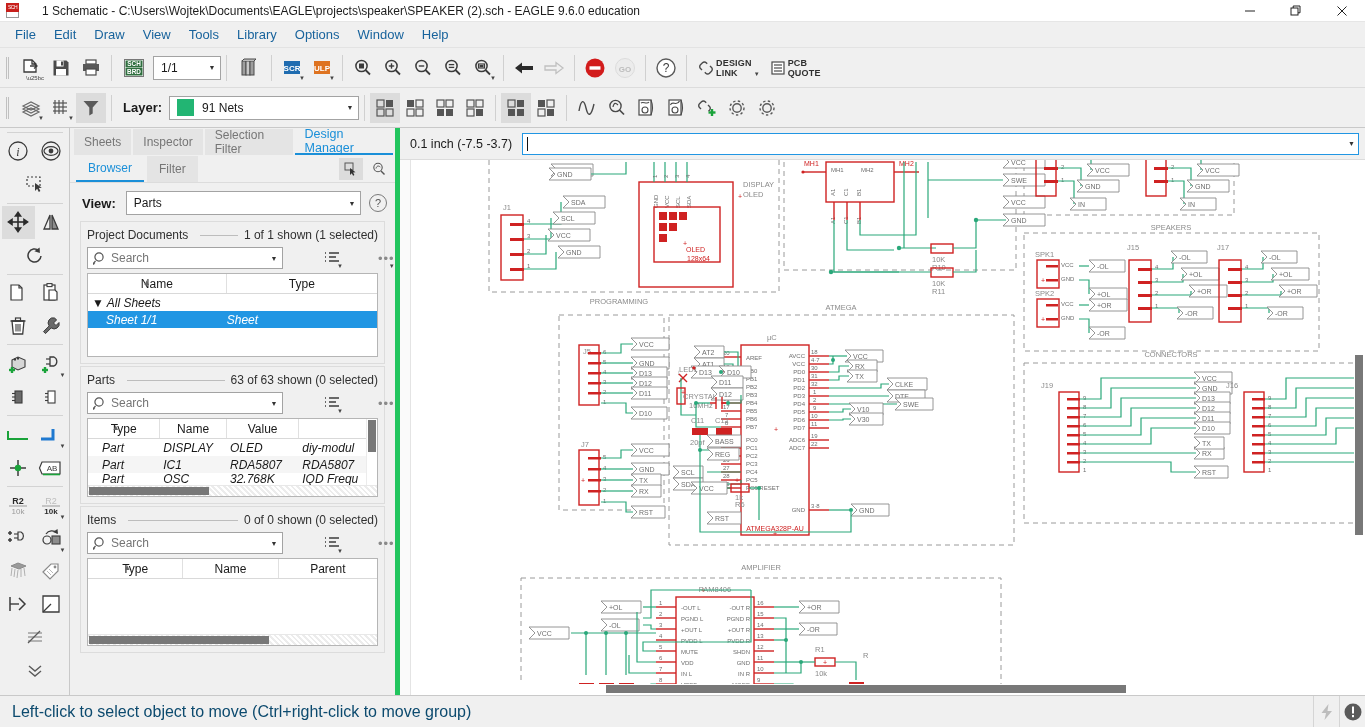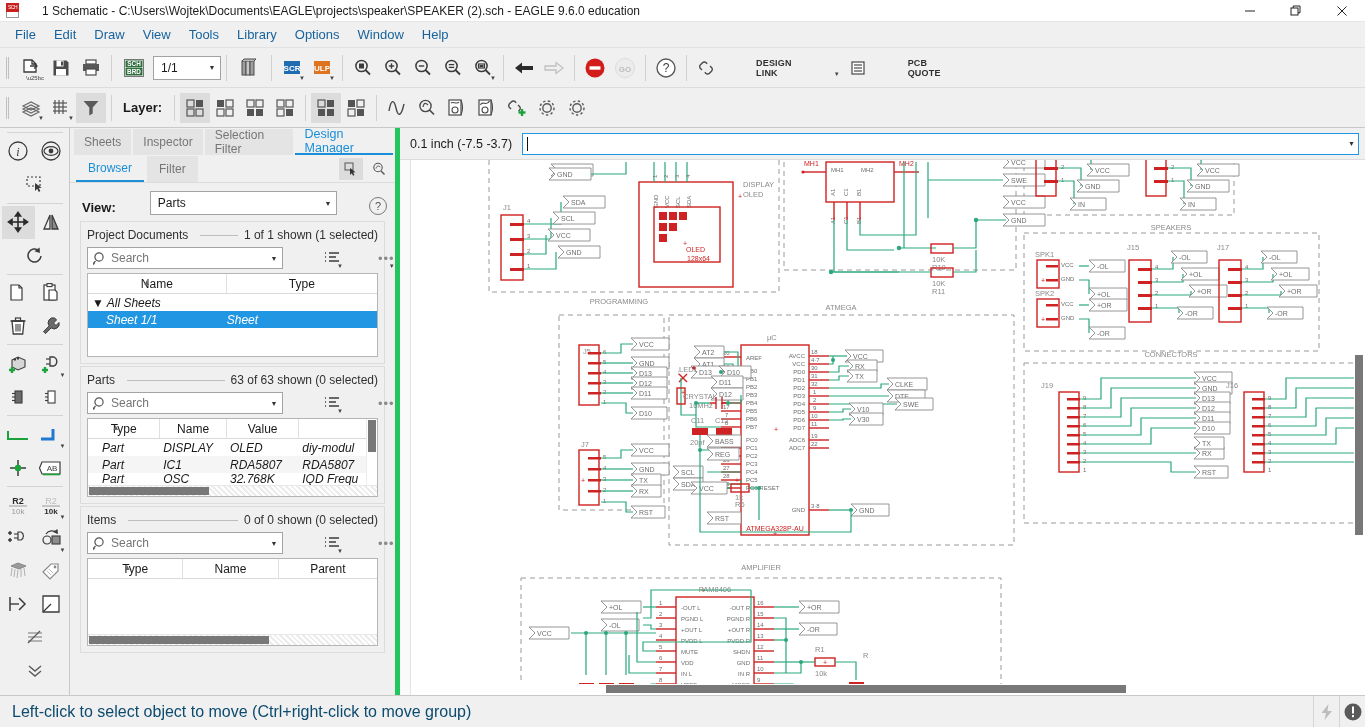--- a/index.html
+++ b/index.html
@@ -47,21 +47,21 @@
   .caret { position:absolute; right:2px; bottom:2px; font-size:6px; color:#444; line-height:6px;}
 
   .combo { height:24px; border:1px solid #a3a3a3; background:#fff; display:flex;
            align-items:center; padding:0 0 0 7px; font-size:12px; position:relative; }
   .combo .arw { margin-left:auto; width:16px; text-align:center; font-size:7px; color:#333;}
   .pagecombo { width:68px; margin-left:2px; }
   .layerlabel { font-size:13px; font-weight:bold; margin:0 7px 0 6px; }
   .layercombo { width:190px; }
   .swatch { width:17px; height:17px; background:#22b573; margin-right:8px; border:0; flex:0 0 17px;}
 
-  .txtbtn { display:flex; align-items:center; height:30px; padding:0 4px; cursor:default;gap:40px; }
+  .txtbtn { display:flex; align-items:center; height:30px; padding:0 4px; cursor:default; }
   .txtbtn .lbl { font-size:9px; font-weight:bold; line-height:10px; color:#303030; letter-spacing:.2px;}
 
   
   .body { flex:1 1 auto; display:flex; min-height:0; }
 
   
   .rail { width:70px; background:#f0f0f0; border-right:1px solid #c9c9c9;
           display:flex; flex-direction:column; align-items:center; padding-top:3px; flex:0 0 70px;}
   .railrow { display:flex; width:70px; justify-content:center; }
   .railbtn { width:33px; height:33px; display:flex; align-items:center; justify-content:center;
@@ -79,21 +79,21 @@
   .tabrow2 { display:flex; height:28px; align-items:center; background:#f0f0f0;
              border-bottom:1px solid #dcdcdc; padding-left:6px; }
   .tab2 { height:26px; padding:0 12px; display:flex; align-items:center; font-size:12px;
           color:#767676; background:#e4e4e4; margin-right:3px; cursor:default;}
   .tab2.active { color:#1a8fd8; background:#f0f0f0; border-bottom:2px solid #1a8fd8;}
   .tabspacer{ flex:1 1 auto;}
   .minibtn { width:24px; height:22px; display:flex; align-items:center; justify-content:center;
              margin-right:4px; cursor:default;}
   .minibtn.on { background:#dcdcdc; }
 
-  .viewrow { display:flex; align-items:flex-end; padding:8px 8px 6px 12px;gap:24px; }
+  .viewrow { display:flex; align-items:center; padding:8px 8px 6px 12px; }
   .viewrow .vl { font-size:13px; font-weight:bold; margin-right:10px;}
   .viewcombo { flex:1 1 auto; height:24px;}
   .helpbtn { width:18px;height:18px;border:1px solid #7a7a7a;border-radius:50%;
              margin-left:8px;font-size:11px;display:flex;align-items:center;justify-content:center;
              color:#555; cursor:default; flex:0 0 18px;}
 
   .section { margin:0 10px 2px 10px; padding:6px 6px 6px 6px; border:1px solid #dcdcdc;
              background:#f0f0f0;}
   .sechead { display:flex; align-items:center; font-size:12px; color:#303030; margin-bottom:5px;}
   .sechead .nm { margin-right:6px; }
@@ -388,20 +388,25 @@
       </svg>
         <span class="caret">▼</span>
     </div>
     <div class="tbtn on">
       <svg width="22" height="22" viewBox="0 0 22 22">
         <path d="M3.5 4 h15 l-5.8 6.5 v6 l-3.4 2 v-8 z" fill="#5a5a5a"></path>
       </svg>
     </div>
     <div class="sep"></div>
     <div class="layerlabel">Layer:</div>
+    <div class="combo layercombo">
+      <span class="swatch"></span>
+      <span>91 Nets</span>
+      <span class="arw">▼</span>
+    </div>
     <div class="sep"></div>
 
     <div class="tbtn on">
       <svg width="22" height="22" viewBox="0 0 22 22">
         <rect x="3" y="3" width="7" height="7" fill="none" stroke="#555" stroke-width="1.2"></rect>
         <rect x="12" y="3" width="7" height="7" fill="#555"></rect>
         <rect x="3" y="12" width="7" height="7" fill="none" stroke="#555" stroke-width="1.2"></rect>
         <rect x="12" y="12" width="7" height="7" fill="none" stroke="#555" stroke-width="1.2"></rect>
       </svg>
     </div>

